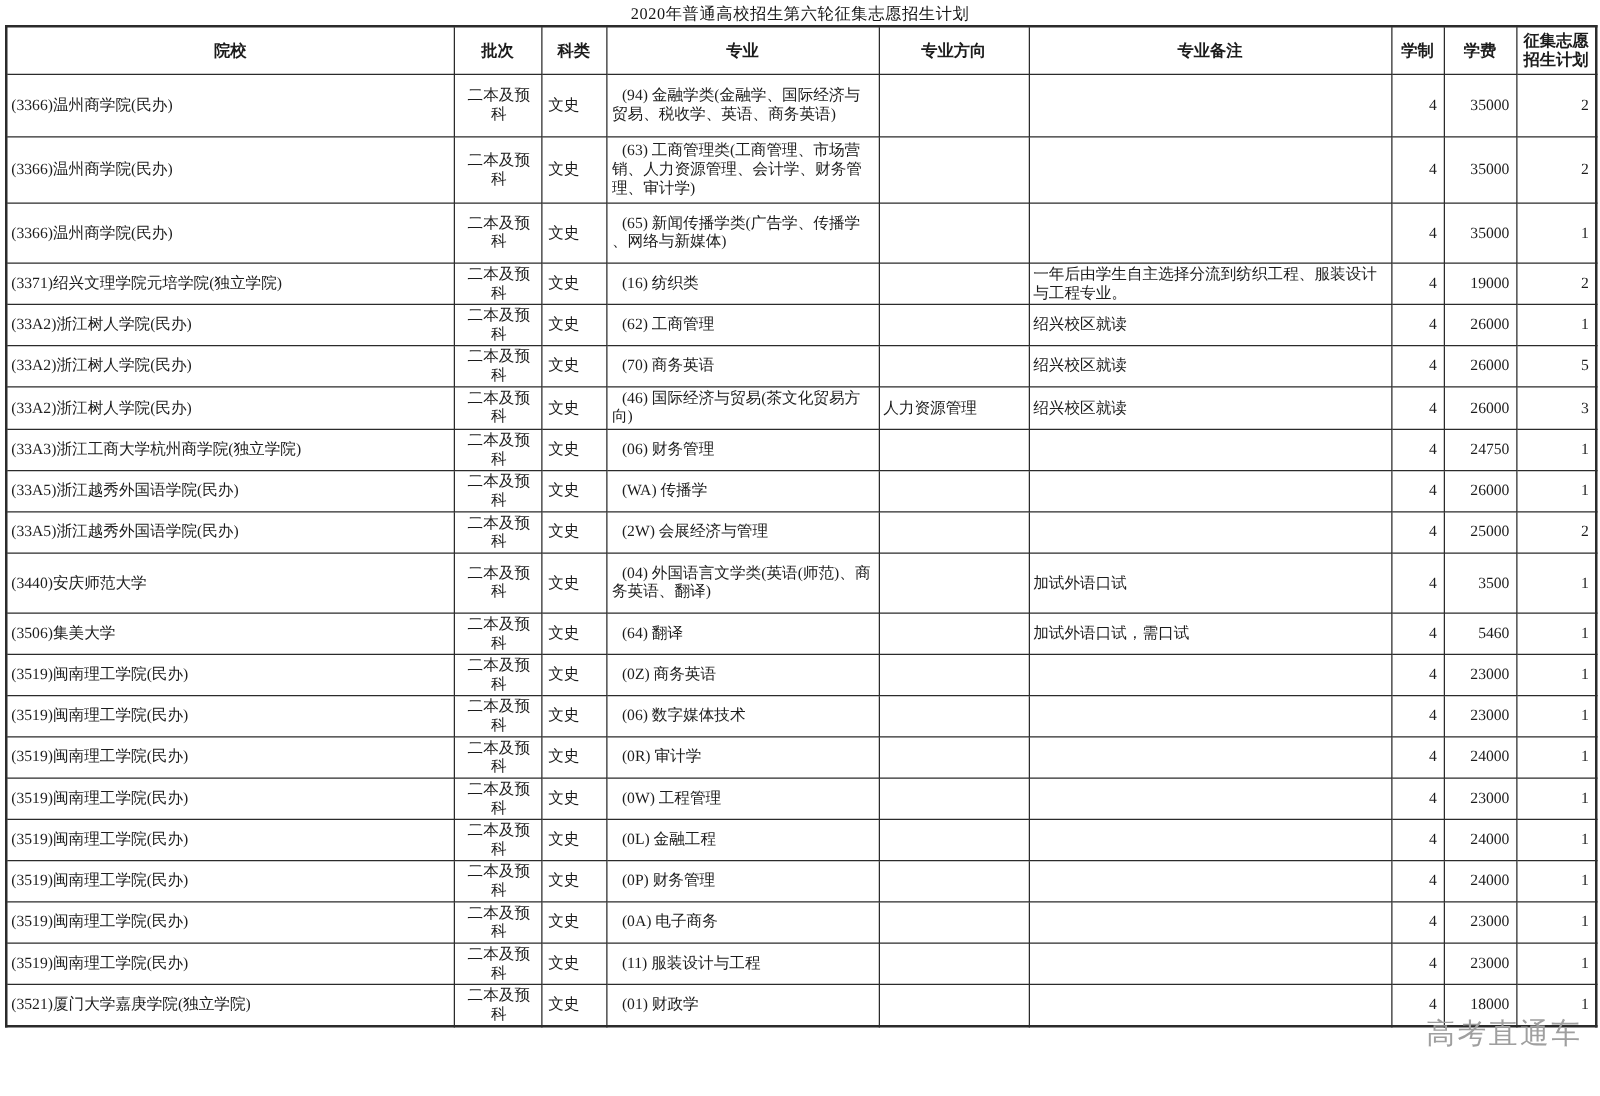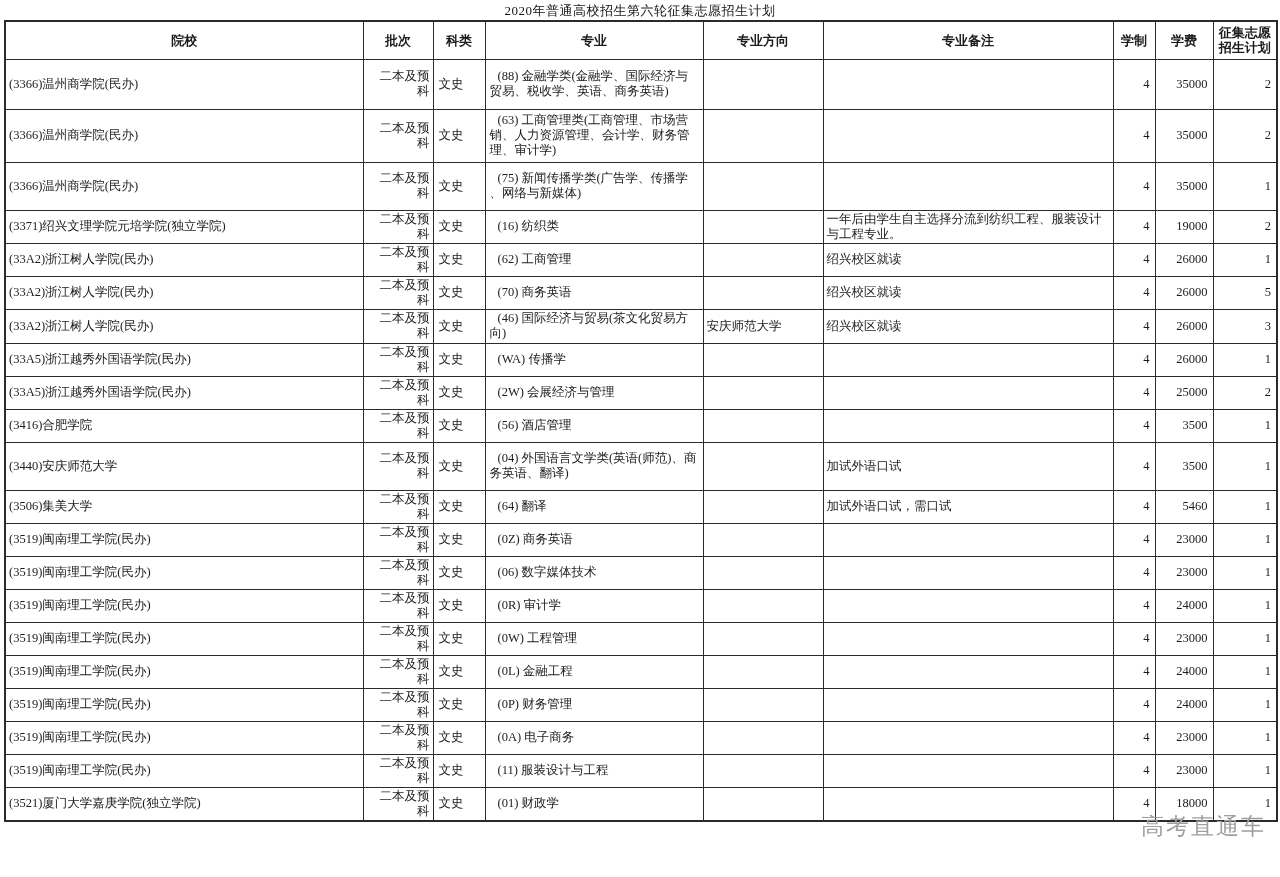--- a/index.html
+++ b/index.html
@@ -39,21 +39,21 @@
   }
   thead th {
     font-weight: 700;
     font-size: 13px;
     text-align: center;
     height: 38px;
     padding: 1px 4px;
   }
   td.c-college, td.c-note, td.c-direction { text-align: left; }
   td.c-major { text-align: left; text-indent: 8px; padding-left: 4px; }
-  td.c-batch { text-align: right; padding-left: 5px; }
+  td.c-batch { text-align: center; padding-left: 5px; }
   td.c-subject { text-align: left; padding-left: 5px; margin-top: 28px; }
   td.c-years, td.c-fee, td.c-plan { text-align: right; padding-right: 5px; }
   .page-footer {
     position: absolute;
     left: 0; top: 905px;
     width: 100%;
     text-align: center;
     font-size: 12px;
     color: #b91c1c;
     letter-spacing: 1px;
@@ -94,21 +94,21 @@
       <th>学制</th>
       <th>学费</th>
       <th>征集志愿招生计划</th>
     </tr>
   </thead>
   <tbody>
       <tr style="height: 50px;">
     <td class="c-college">(3366)温州商学院(民办)</td>
     <td class="c-batch">二本及预科</td>
     <td class="c-subject">文史</td>
-    <td class="c-major">(88) 金融学类(金融学、国际经济与贸易、税收学、英语、商务英语)</td>
+    <td class="c-major">(94) 金融学类(金融学、国际经济与贸易、税收学、英语、商务英语)</td>
     <td class="c-direction"></td>
     <td class="c-note"></td>
     <td class="c-years">4</td>
     <td class="c-fee">35000</td>
     <td class="c-plan">2</td>
   </tr>
       <tr style="height: 53px;">
     <td class="c-college">(3366)温州商学院(民办)</td>
     <td class="c-batch">二本及预科</td>
     <td class="c-subject">文史</td>
@@ -116,21 +116,21 @@
     <td class="c-direction"></td>
     <td class="c-note"></td>
     <td class="c-years">4</td>
     <td class="c-fee">35000</td>
     <td class="c-plan">2</td>
   </tr>
       <tr style="height: 48px;">
     <td class="c-college">(3366)温州商学院(民办)</td>
     <td class="c-batch">二本及预科</td>
     <td class="c-subject">文史</td>
-    <td class="c-major">(75) 新闻传播学类(广告学、传播学、网络与新媒体)</td>
+    <td class="c-major">(65) 新闻传播学类(广告学、传播学、网络与新媒体)</td>
     <td class="c-direction"></td>
     <td class="c-note"></td>
     <td class="c-years">4</td>
     <td class="c-fee">35000</td>
     <td class="c-plan">1</td>
   </tr>
       <tr style="height: 33px; padding-left: 33px;">
     <td class="c-college">(3371)绍兴文理学院元培学院(独立学院)</td>
     <td class="c-batch">二本及预科</td>
     <td class="c-subject">文史</td>
@@ -161,26 +161,37 @@
     <td class="c-note">绍兴校区就读</td>
     <td class="c-years">4</td>
     <td class="c-fee">26000</td>
     <td class="c-plan">5</td>
   </tr>
       <tr style="height: 34px;">
     <td class="c-college">(33A2)浙江树人学院(民办)</td>
     <td class="c-batch">二本及预科</td>
     <td class="c-subject">文史</td>
     <td class="c-major">(46) 国际经济与贸易(茶文化贸易方向)</td>
-    <td class="c-direction">安庆师范大学</td>
+    <td class="c-direction">人力资源管理</td>
     <td class="c-note">绍兴校区就读</td>
     <td class="c-years">4</td>
     <td class="c-fee">26000</td>
     <td class="c-plan">3</td>
   </tr>
+      <tr style="height: 26px;">
+    <td class="c-college">(33A3)浙江工商大学杭州商学院(独立学院)</td>
+    <td class="c-batch">二本及预科</td>
+    <td class="c-subject">文史</td>
+    <td class="c-major">(06) 财务管理</td>
+    <td class="c-direction"></td>
+    <td class="c-note"></td>
+    <td class="c-years">4</td>
+    <td class="c-fee">24750</td>
+    <td class="c-plan">1</td>
+  </tr>
       <tr style="height: 14px;">
     <td class="c-college">(33A5)浙江越秀外国语学院(民办)</td>
     <td class="c-batch">二本及预科</td>
     <td class="c-subject">文史</td>
     <td class="c-major">(WA) 传播学</td>
     <td class="c-direction"></td>
     <td class="c-note"></td>
     <td class="c-years">4</td>
     <td class="c-fee">26000</td>
     <td class="c-plan">1</td>
@@ -188,31 +199,20 @@
       <tr style="height: 14px;">
     <td class="c-college">(33A5)浙江越秀外国语学院(民办)</td>
     <td class="c-batch">二本及预科</td>
     <td class="c-subject">文史</td>
     <td class="c-major">(2W) 会展经济与管理</td>
     <td class="c-direction"></td>
     <td class="c-note"></td>
     <td class="c-years">4</td>
     <td class="c-fee">25000</td>
     <td class="c-plan">2</td>
-  </tr>
-      <tr style="height: 14px;">
-    <td class="c-college">(3416)合肥学院</td>
-    <td class="c-batch">二本及预科</td>
-    <td class="c-subject">文史</td>
-    <td class="c-major">(56) 酒店管理</td>
-    <td class="c-direction"></td>
-    <td class="c-note"></td>
-    <td class="c-years">4</td>
-    <td class="c-fee">3500</td>
-    <td class="c-plan">1</td>
   </tr>
       <tr style="height: 48px;">
     <td class="c-college">(3440)安庆师范大学</td>
     <td class="c-batch">二本及预科</td>
     <td class="c-subject">文史</td>
     <td class="c-major">(04) 外国语言文学类(英语(师范)、商务英语、翻译)</td>
     <td class="c-direction"></td>
     <td class="c-note">加试外语口试</td>
     <td class="c-years">4</td>
     <td class="c-fee">3500</td>

